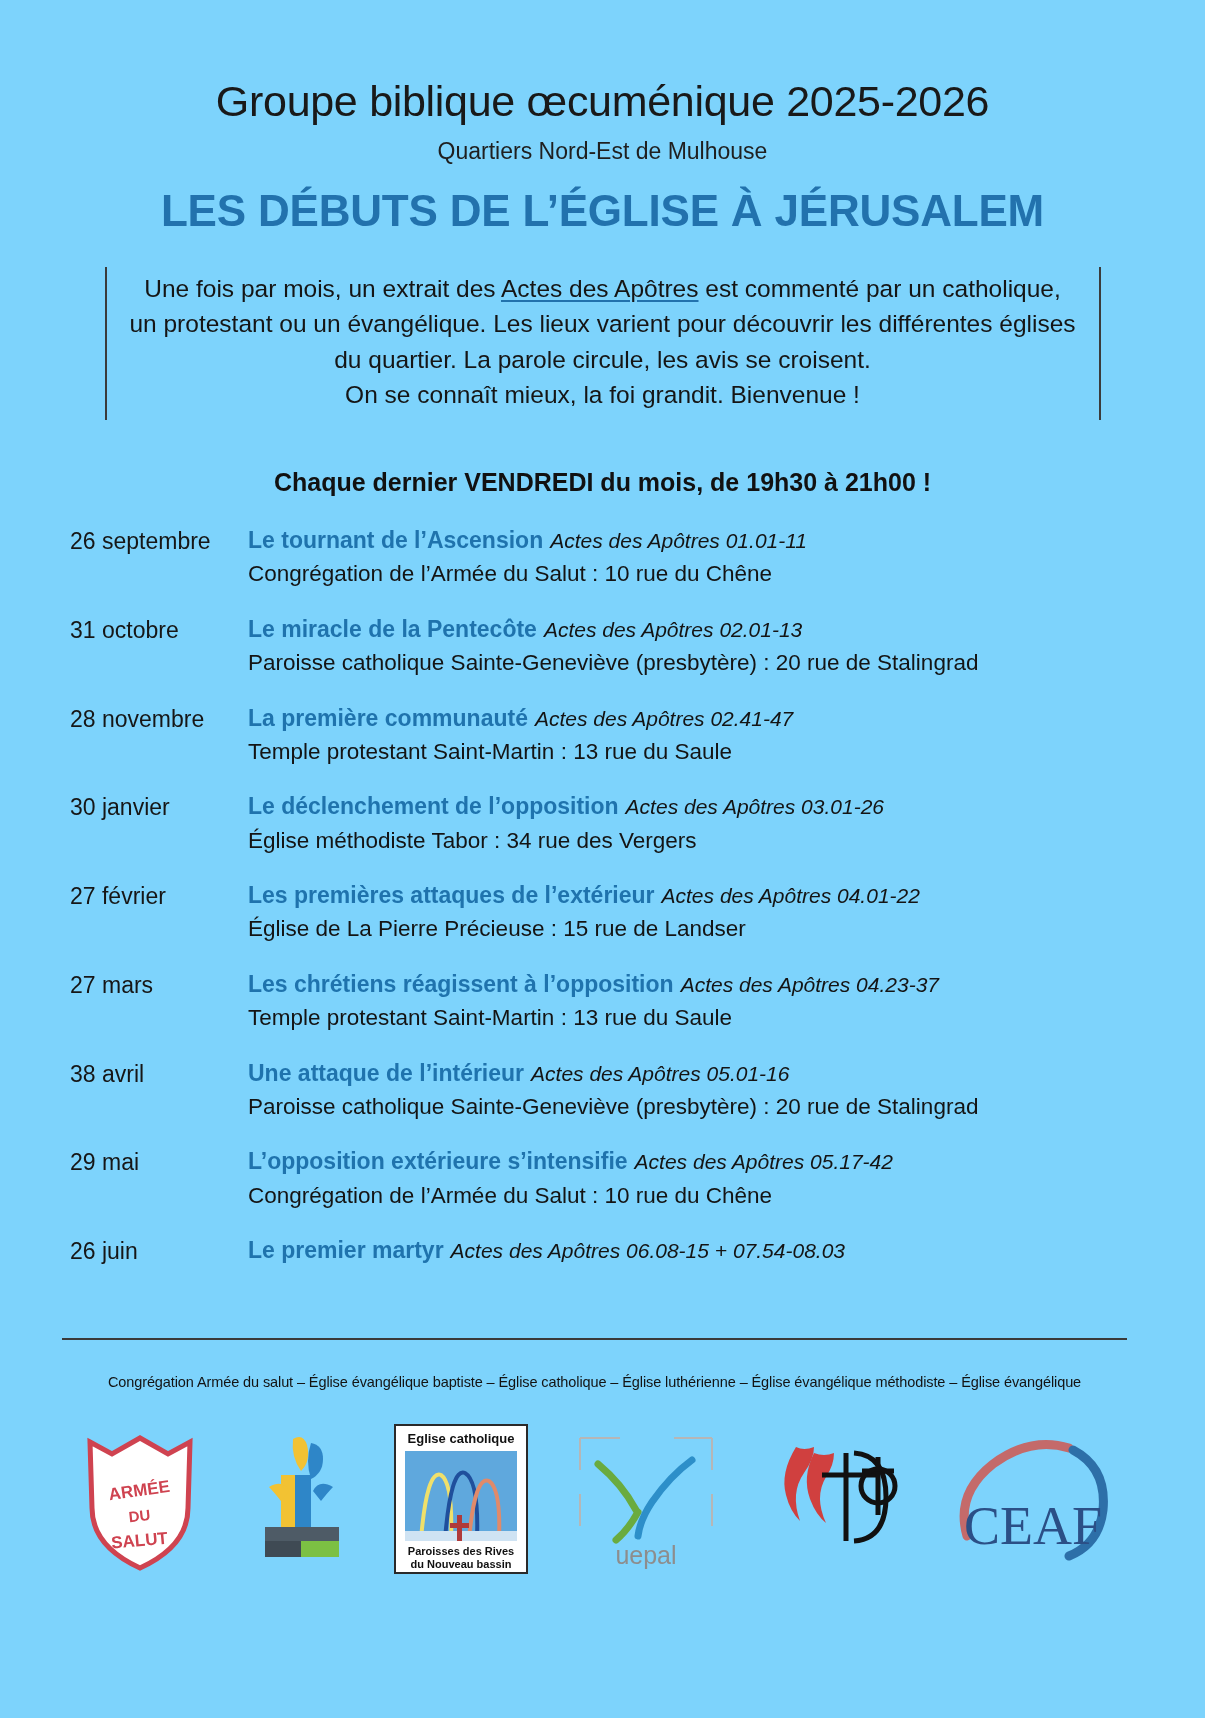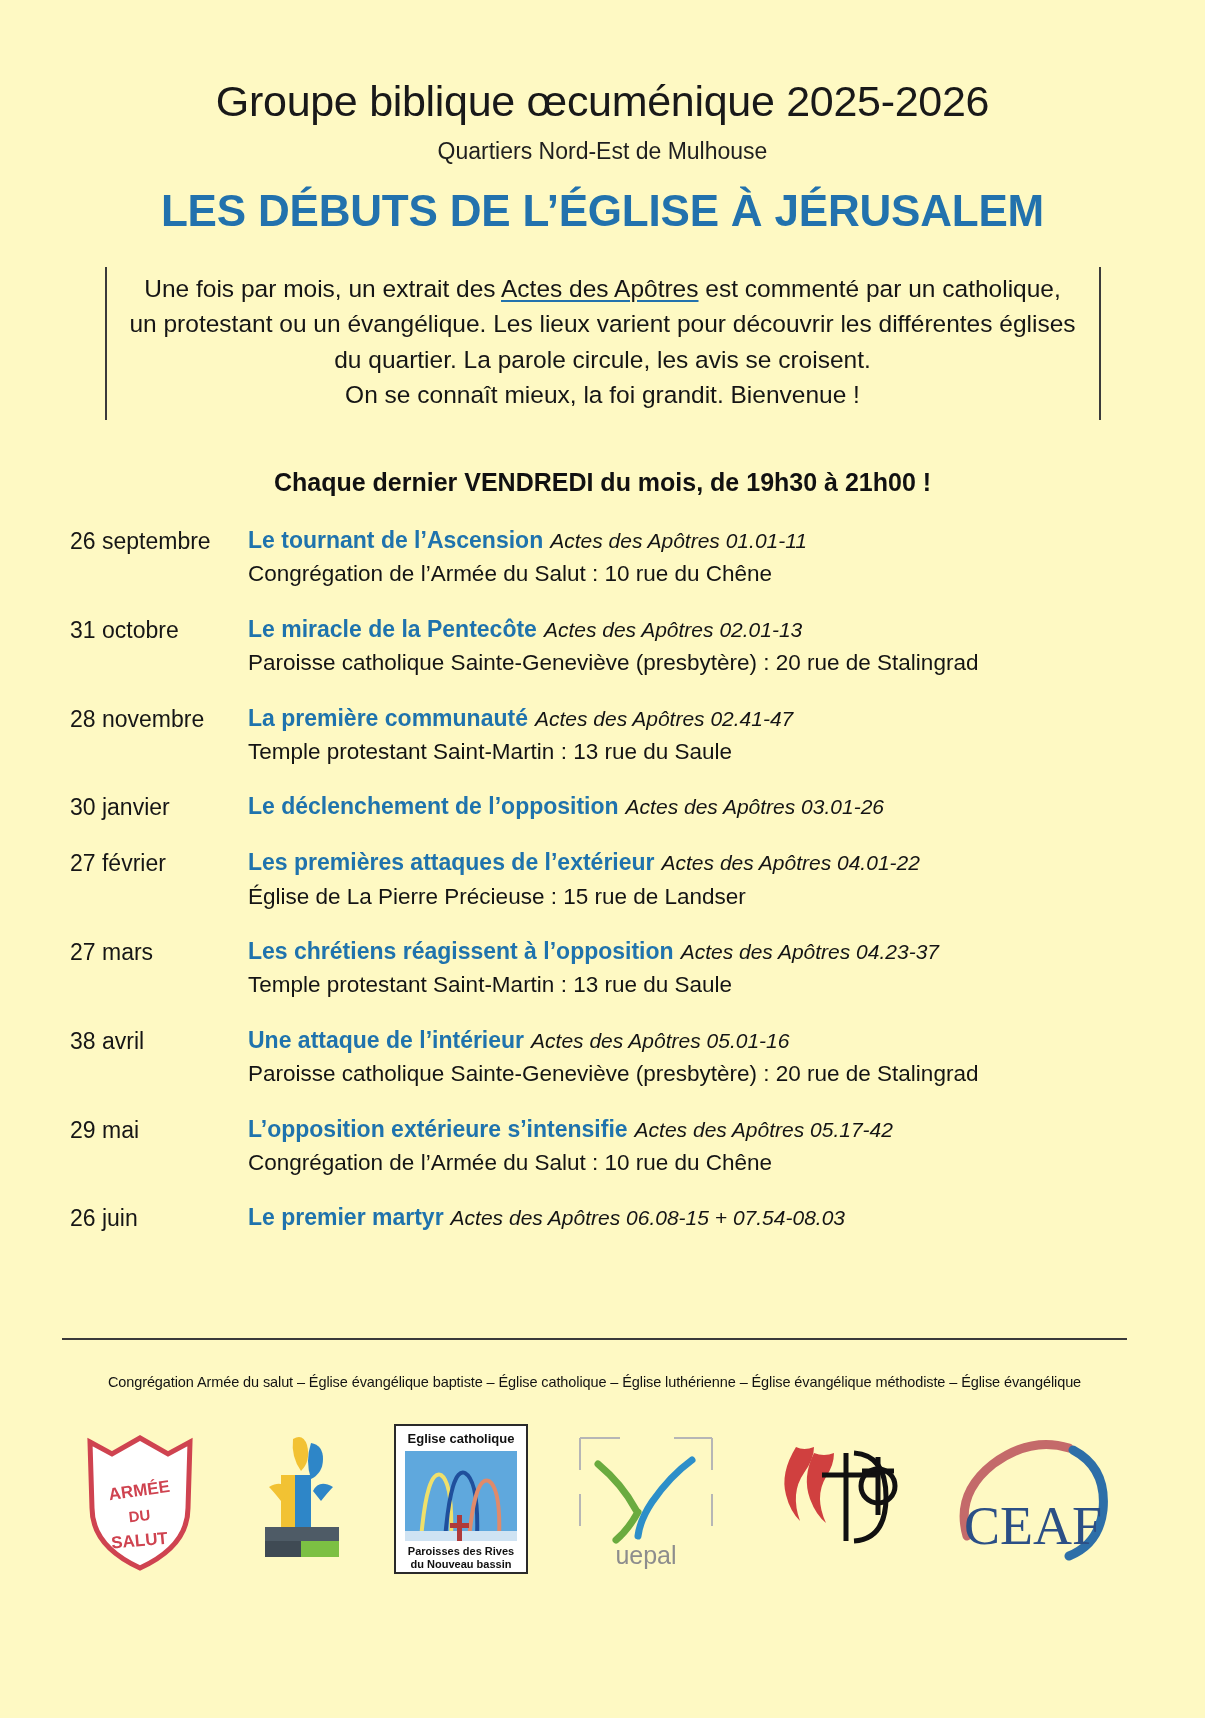--- a/index.html
+++ b/index.html
@@ -11,21 +11,21 @@
     width: 1205px;
     height: 1718px;
     font-family: "Liberation Sans", sans-serif;
     color: #1a1a1a;
     position: relative;
     overflow: hidden;
   }
   .page {
     position: absolute;
     inset: 0;
-    background: #fef9c3;
+    background: #7dd3fc;
   }
 
   
   .header {
     padding-top: 78px;
     text-align: center;
   }
   .main-title {
     font-size: 43px;
     font-weight: 400;
@@ -230,20 +230,21 @@
         <div class="entry-place">Temple protestant Saint-Martin : 13 rue du Saule</div>
       </div>
     </div>
 
     <div class="entry">
       <div class="entry-date">30 janvier</div>
       <div class="entry-body">
         <div class="entry-line1">
           <span class="entry-topic">Le déclenchement de l’opposition</span><span class="entry-ref">Actes des Apôtres 03.01-26</span>
         </div>
+        <div class="entry-place">Église méthodiste Tabor : 34 rue des Vergers</div>
       </div>
     </div>
 
     <div class="entry">
       <div class="entry-date">27 février</div>
       <div class="entry-body">
         <div class="entry-line1">
           <span class="entry-topic">Les premières attaques de l’extérieur</span><span class="entry-ref">Actes des Apôtres 04.01-22</span>
         </div>
         <div class="entry-place">Église de La Pierre Précieuse : 15 rue de Landser</div>

